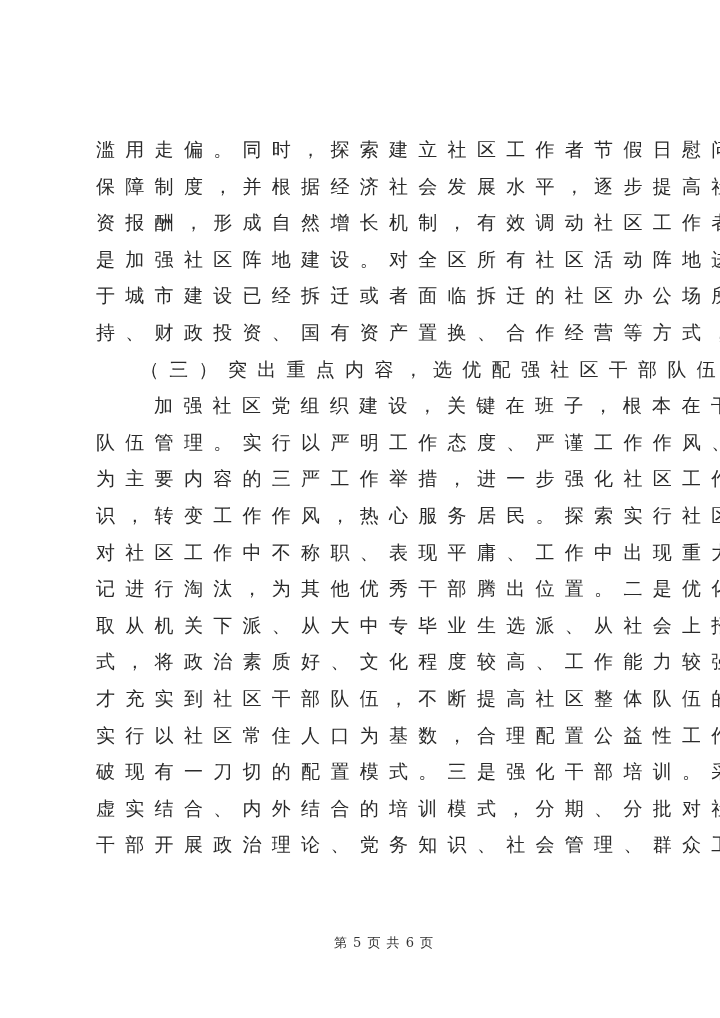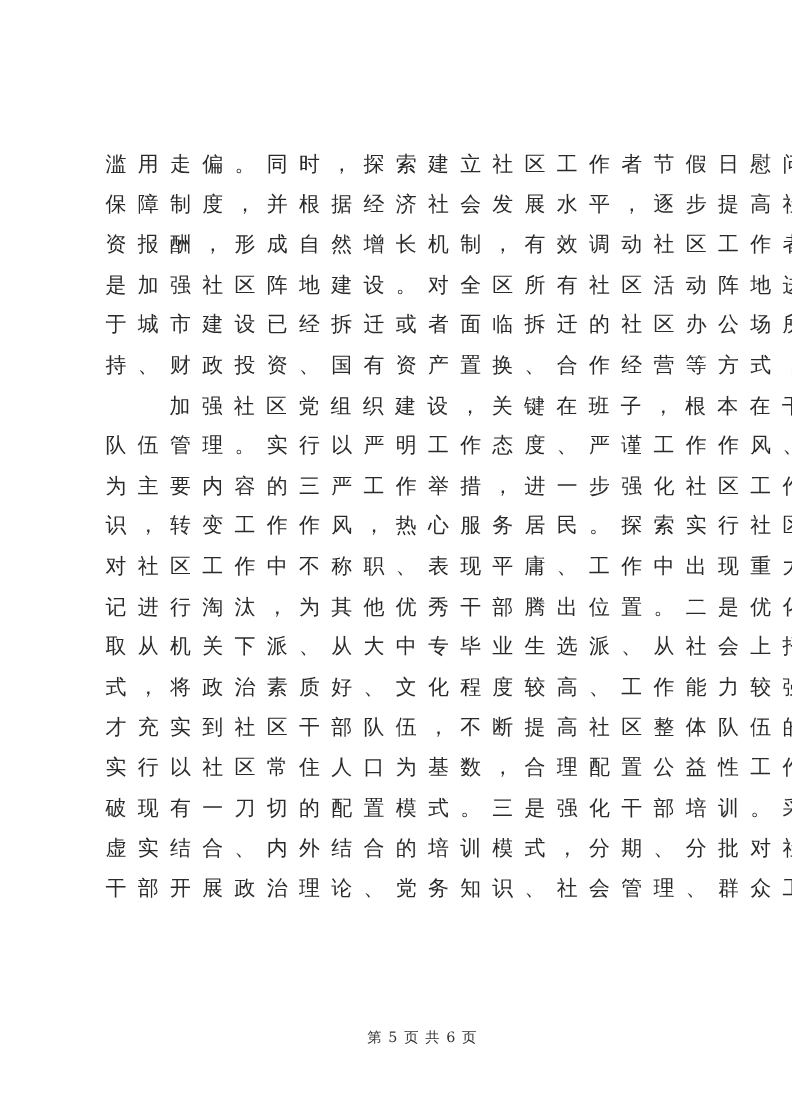--- a/index.html
+++ b/index.html
@@ -18,20 +18,21 @@
 <body>
 
 <div class="page">
   <div class="body-text">
     <div class="line">滥用走偏。同时，探索建立社区工作者节假日慰问、意外保险等</div>
     <div class="line">保障制度，并根据经济社会发展水平，逐步提高社区工作者的薪</div>
     <div class="line">资报酬，形成自然增长机制，有效调动社区工作者的积极性。三</div>
     <div class="line">是加强社区阵地建设。对全区所有社区活动阵地进行摸底，对由</div>
     <div class="line">于城市建设已经拆迁或者面临拆迁的社区办公场所，通过项目支</div>
     <div class="line">持、财政投资、国有资产置换、合作经营等方式，切实加强阵地</div>
+    <div class="line heading">（三）突出重点内容，选优配强社区干部队伍</div>
     <div class="line indent">加强社区党组织建设，关键在班子，根本在干部。一是狠抓</div>
     <div class="line">队伍管理。实行以严明工作态度、严谨工作作风、严格办事程序</div>
     <div class="line">为主要内容的三严工作举措，进一步强化社区工作者队伍纪律意</div>
     <div class="line">识，转变工作作风，热心服务居民。探索实行社区书记淘汰制，</div>
     <div class="line">对社区工作中不称职、表现平庸、工作中出现重大失误的社区书</div>
     <div class="line">记进行淘汰，为其他优秀干部腾出位置。二是优化队伍结构。采</div>
     <div class="line">取从机关下派、从大中专毕业生选派、从社会上招的选人用人方</div>
     <div class="line">式，将政治素质好、文化程度较高、工作能力较强的优秀年轻人</div>
     <div class="line">才充实到社区干部队伍，不断提高社区整体队伍的战斗力。同时，</div>
     <div class="line">实行以社区常住人口为基数，合理配置公益性工作岗位职数，打</div>

